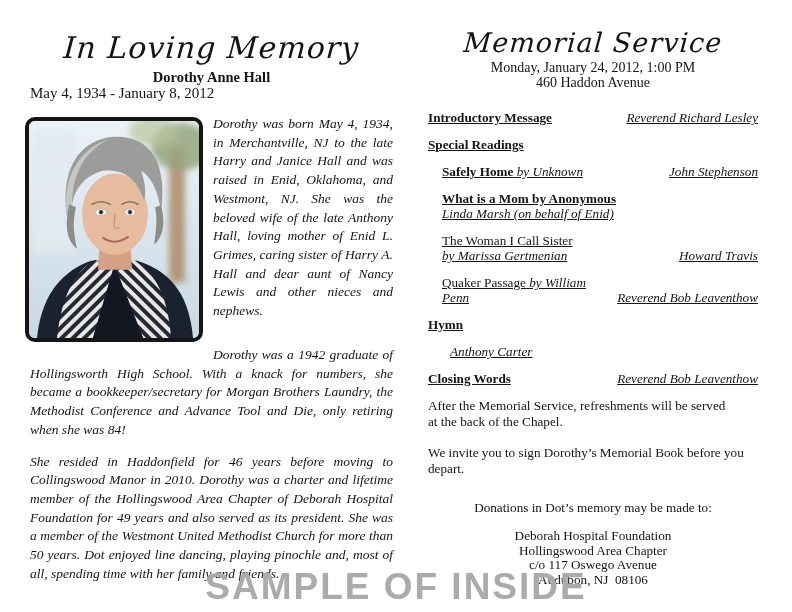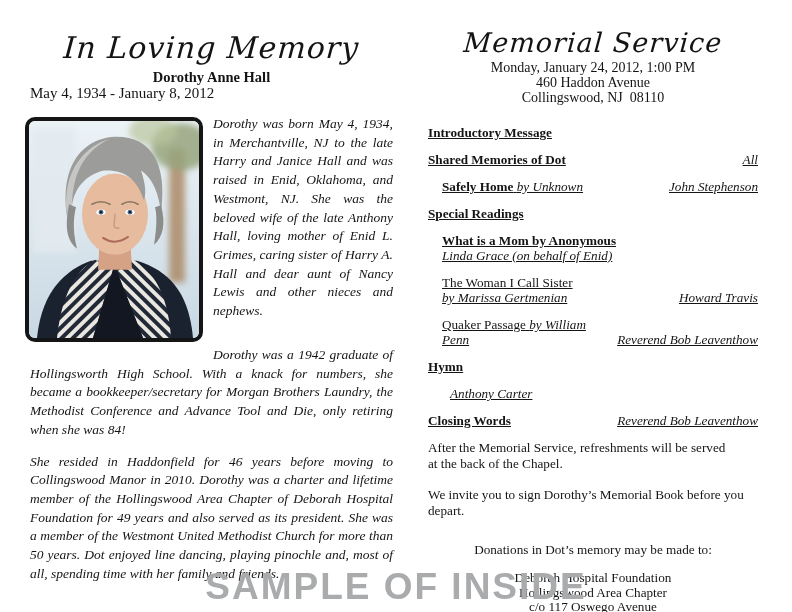--- a/index.html
+++ b/index.html
@@ -110,46 +110,42 @@
     <p class="p1">Dorothy was born May 4, 1934, in Merchantville, NJ to the late Harry and Janice Hall and was raised in Enid, Oklahoma, and Westmont, NJ.  She was the beloved wife of the late Anthony Hall, loving mother of Enid L. Grimes, caring sister of Harry A. Hall and dear aunt of Nancy Lewis and other nieces and nephews.</p>
     <p class="p2">Dorothy was a 1942 graduate of Hollingsworth High School. With a knack for numbers, she became a bookkeeper/secretary for Morgan Brothers Laundry, the Methodist Conference and Advance Tool and Die, only retiring when she was 84!</p>
     <p class="p3">She resided in Haddonfield for 46 years before moving to Collingswood Manor in 2010. Dorothy was a charter and lifetime member of the Hollingswood Area Chapter of Deborah Hospital Foundation for 49 years and also served as its president. She was a member of the Westmont United Methodist Church for more than 50 years. Dot enjoyed line dancing, playing pinochle and, most of all, spending time with her family and friends.</p>
   </div>
 </div>
 
 <div class="page-right">
   <div class="script-title rp-script">Memorial Service</div>
   <div class="rp-line">Monday, January 24, 2012, 1:00 PM</div>
   <div class="rp-line">460 Haddon Avenue</div>
-  <div class="rp-line">Collingswood, NJ  08110</div>
 
   <div class="program">
 
     <div class="prow">
       <span class="plabel bold-label">Introductory Message</span>
+      <span class="pperson">Reverend Richard Lesley</span>
     </div>
 
+
     <div class="prow">
-      <span class="plabel bold-label">Shared Memories of Dot</span>
-      <span class="pperson">All</span>
+      <span class="plabel bold-label">Special Readings</span>
     </div>
 
     <div class="prow indent">
       <span class="plabel"><b>Safely Home</b> <i>by Unknown</i></span>
       <span class="pperson">John Stephenson</span>
     </div>
 
-    <div class="prow">
-      <span class="plabel bold-label">Special Readings</span>
-    </div>
-
     <div class="prow indent">
       <span class="plabel">
         <b class="l1">What is a Mom by Anonymous</b>
-        <span class="l2">Linda Grace (on behalf of Enid)</span>
+        <span class="l2">Linda Marsh (on behalf of Enid)</span>
       </span>
     </div>
 
     <div class="prow indent">
       <span class="plabel">
         <span class="l1">The Woman I Call Sister</span>
         <span class="l2">by Marissa Gertmenian</span>
       </span>
       <span class="pperson">Howard Travis</span>
     </div>

